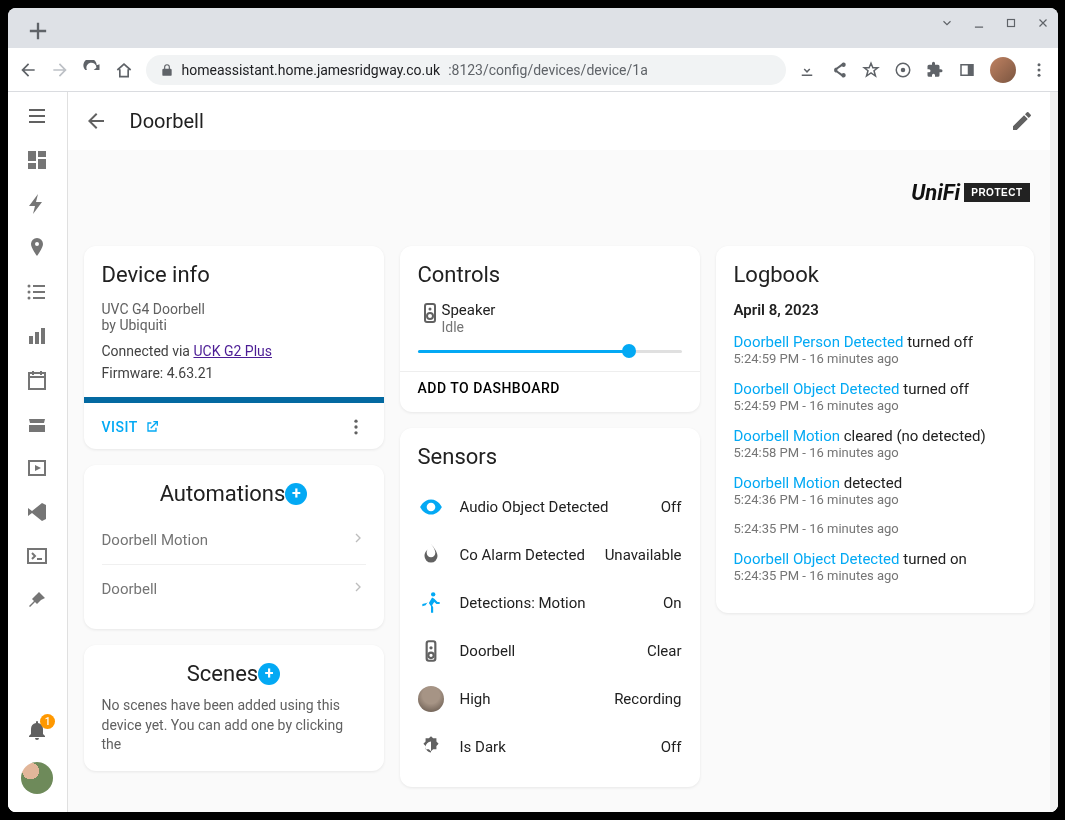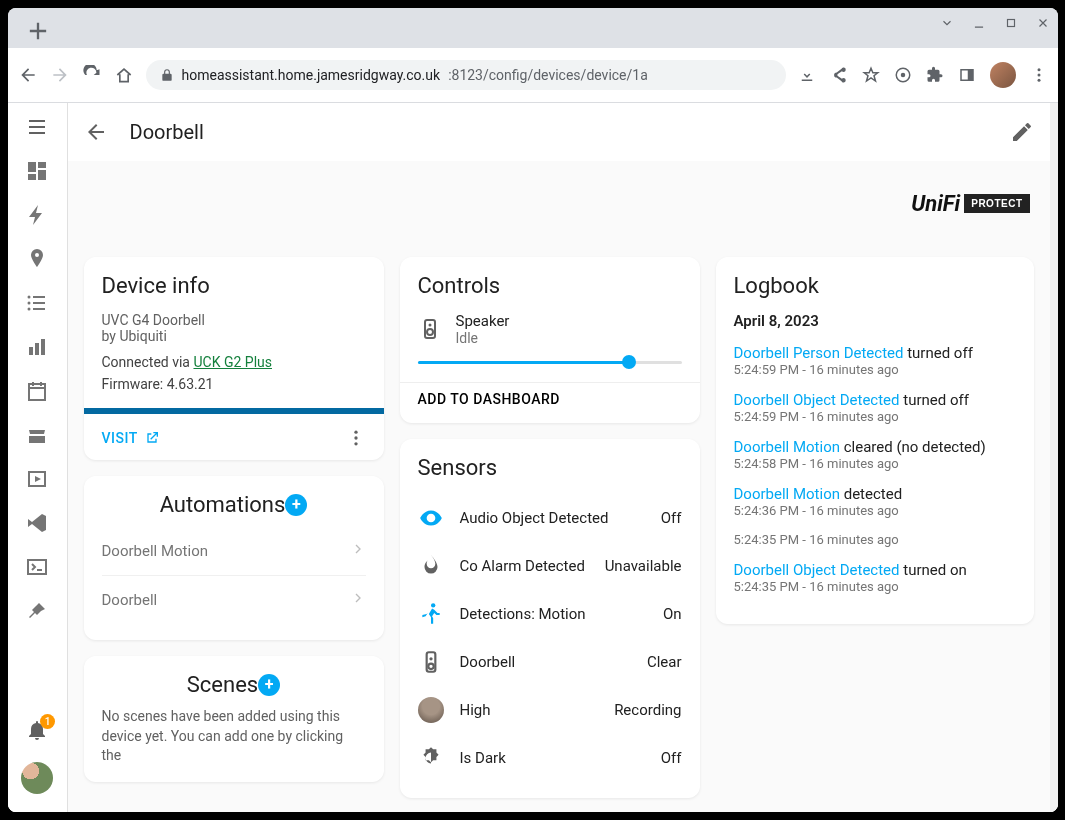--- a/index.html
+++ b/index.html
@@ -7,21 +7,21 @@
 .chrome-window { background: #fff; width: 1050px; height: 804px; margin: 8px auto; border-radius: 8px; overflow: hidden; display: flex; flex-direction: column; }
 .tab-strip { height: 40px; background: #dee1e6; display: flex; align-items: flex-end; padding-left: 8px; position: relative; }
 .tab { background: #fff; height: 34px; width: 230px; border-radius: 8px 8px 0 0; display: flex; align-items: center; padding: 0 12px; gap: 8px; font-size: 12.5px; color: #3c4043; }
 .tab .favicon { width: 16px; height: 16px; background: #41bdf5; border-radius: 3px; display:flex; align-items:center; justify-content:center; }
 .tab .favicon svg { width:12px; height:12px; fill:#fff; }
 .tab .title { flex: 1; overflow: hidden; white-space: nowrap; text-overflow: ellipsis; }
 .tab .close { width: 14px; height: 14px; color:#5f6368; }
 .new-tab { width: 28px; height: 28px; margin: 0 0 3px 8px; display:flex; align-items:center; justify-content:center; color:#5f6368; border-radius:50%; }
 .window-controls { position:absolute; right:8px; top:8px; display:flex; gap:18px; color:#5f6368; align-items:center; }
 .window-controls .wc { width:14px; height:14px; display:flex; align-items:center; justify-content:center; }
-.addr-bar { height: 55px; background:#fff; border-bottom:1px solid #dadce0; display:flex; align-items:center; padding: 0 10px; gap:12px; }
+.addr-bar { height: 44px; background:#fff; border-bottom:1px solid #dadce0; display:flex; align-items:center; padding: 0 10px; gap:12px; }
 .addr-bar .nav-btn { width:20px; height:20px; color:#5f6368; display:flex; align-items:center; justify-content:center; }
 .addr-bar .nav-btn.dis { color:#bdc1c6; }
 .omnibox { flex:1; height:30px; background:#f1f3f4; border-radius:15px; display:flex; align-items:center; padding:0 14px; color:#5f6368; font-size:14px; gap:8px; }
 .omnibox .host { color:#202124; }
 .omnibox .path { color:#5f6368; }
 .addr-right { display:flex; gap:14px; align-items:center; }
 .addr-right .ico { width:18px; height:18px; color:#5f6368; display:flex; align-items:center; justify-content:center; }
 .avatar-sm { width:26px; height:26px; border-radius:50%; background: linear-gradient(135deg,#c08262,#7a5540); }
 .ha-root { flex:1; display:flex; overflow:hidden; background:#fff; }
 .ha-sidebar { width:60px; background:#fff; border-right:1px solid #e0e0e0; display:flex; flex-direction:column; align-items:center; padding-top:12px; gap:20px; position:relative; }
@@ -39,33 +39,33 @@
 .brand-logo { position:absolute; right:20px; top:30px; display:flex; align-items:center; gap:4px; font-family: Georgia, serif; font-style:italic; font-weight:bold; font-size:22px; color:#111; }
 .brand-logo .protect { font: 600 10px Arial; font-style:normal; background:#222; color:#fff; padding:3px 6px; border:1px solid #222; letter-spacing:0.5px; }
 .columns { display:flex; gap:16px; margin-top:80px; align-items:flex-start; }
 .col { display:flex; flex-direction:column; gap:16px; }
 .col.c1 { width:300px; } .col.c2 { width:300px; } .col.c3 { flex:1; min-width:300px; }
 .card { background:#fff; border-radius:12px; box-shadow:0 1px 3px rgba(0,0,0,0.08); padding:16px 18px; }
 .card h2 { font-size:22px; font-weight:400; color:#212121; margin-bottom:14px; }
 .dev-model { font-size:14px; color:#616161; }
 .dev-by { font-size:14px; color:#616161; margin-bottom:10px; }
 .dev-conn { font-size:14px; color:#424242; margin-bottom:6px; }
-.dev-conn a { color:#15803d; text-decoration:underline; }
+.dev-conn a { color:#4c1d95; text-decoration:underline; }
 .dev-fw { font-size:14px; color:#424242; margin-bottom:16px; }
 .dev-footer { display:flex; align-items:center; justify-content:space-between; border-top:6px solid #0369a1; padding-top:14px; margin: 0 -18px -4px; padding-left:18px; padding-right:18px; }
 .visit-btn { display:flex; align-items:center; gap:6px; color:#03a9f4; font-size:14px; font-weight:500; letter-spacing:0.5px; }
 .dots-v { width:20px; height:20px; color:#616161; display:flex; align-items:center; justify-content:center; }
 .card .head-row { display:flex; align-items:center; justify-content:center; margin-bottom:10px; }
 .card .head-row h2 { margin-bottom:0; }
 .add-circle { width:22px; height:22px; background:#03a9f4; border-radius:50%; display:flex; align-items:center; justify-content:center; color:#fff; font-size:16px; font-weight:bold; }
 .nav-row { display:flex; align-items:center; justify-content:space-between; padding:14px 0; color:#757575; font-size:15px; }
 .nav-row + .nav-row { border-top:1px solid #f0f0f0; }
 .chev { color:#bdbdbd; }
 .scenes-text { font-size:14px; color:#616161; line-height:1.4; }
-.ctrl-row { display:flex; align-items:center; gap:14px; margin-bottom:0; }
+.ctrl-row { display:flex; margin-bottom:0; }
 .ctrl-ico { width:24px; height:24px; color:#616161; display:flex; align-items:center; justify-content:center; }
 .ctrl-text .name { font-size:15px; color:#212121; }
 .ctrl-text .state { font-size:14px; color:#757575; }
 .slider { position:relative; height:20px; margin:6px 0 8px; }
 .slider .track { position:absolute; top:9px; left:0; right:0; height:3px; background:#e0e0e0; border-radius:2px; }
 .slider .fill { position:absolute; top:9px; left:0; height:3px; background:#03a9f4; border-radius:2px; }
 .slider .thumb { position:absolute; top:3px; width:14px; height:14px; background:#03a9f4; border-radius:50%; transform:translateX(-50%); }
 .add-dash { color:#000000; font-size:14px; font-weight:500; letter-spacing:0.5px; padding:8px 0 0; border-top:1px solid #eee; margin:10px -18px 0; padding-left:18px; }
 .sensor-row { display:flex; align-items:center; gap:16px; padding:11px 0; }
 .sensor-ico { width:26px; height:26px; color:#616161; display:flex; align-items:center; justify-content:center; flex-shrink:0; }

